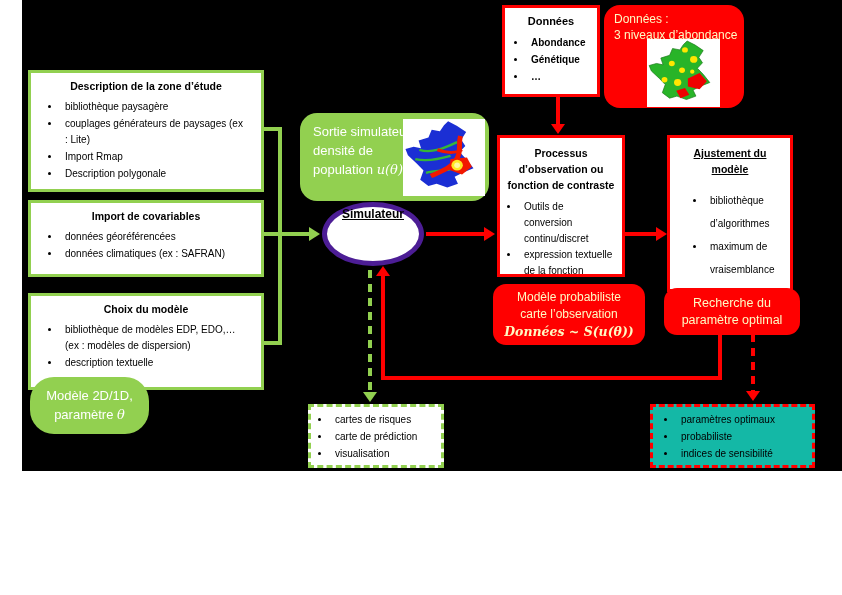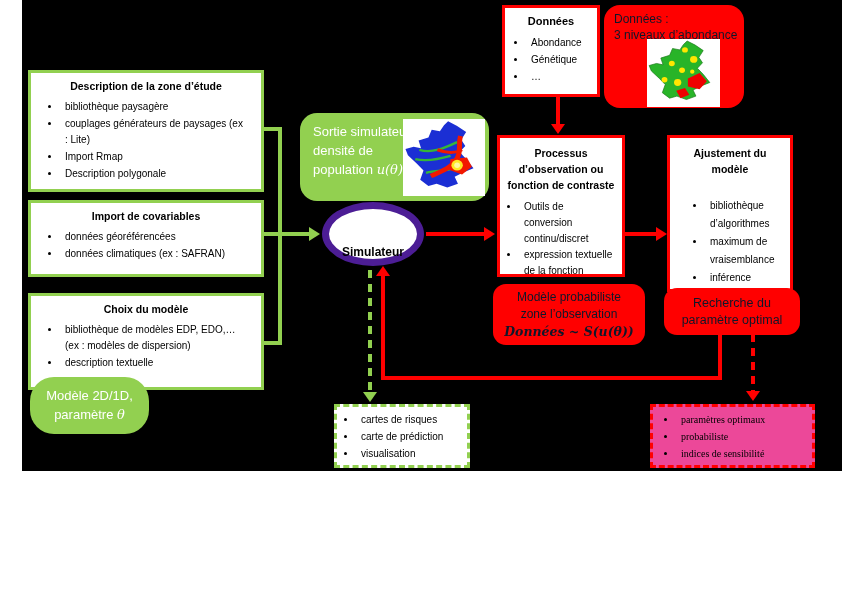--- a/index.html
+++ b/index.html
@@ -6,25 +6,25 @@
   .canvas{position:relative;width:842px;height:595px;background:#fff;overflow:hidden;
           font-family:"Liberation Sans",sans-serif;color:#000;}
   .slide-bg{position:absolute;left:22px;top:0;width:820px;height:471px;background:#000;}
 
   .abs{position:absolute;box-sizing:border-box;}
 
   
   .wbox-green{background:#fff;border:3px solid #92D050;z-index:3;}
   .wbox-red{background:#fff;border:3px solid #FF0000;z-index:3;}
   .dash-green{background:#fff;border:3px dashed #92D050;z-index:3;}
-  .dash-red{background:#ec4899;border:3px dashed #FF0000;z-index:3;font-family:Liberation Serif, serif;}
+  .dash-red{background:#14b8a6;border:3px dashed #FF0000;z-index:3;}
 
   
   .badge-green{background:#92D050;color:#fff;border-radius:24px;z-index:5;}
-  .badge-red{background:#FF0000;color:#0f172a;border-radius:13px;z-index:5;}
+  .badge-red{background:#FF0000;color:#fef9c3;border-radius:13px;z-index:5;}
 
   .box-title{font-weight:bold;font-size:10.5px;text-align:center;padding:6px 4px 0 4px;line-height:15px;}
   ul.bullets{margin:5px 0 0 0;padding:0 8px 0 26px;font-size:10px;line-height:16px;list-style:disc outside;}
   ul.bullets li{padding-left:4px;margin:0 0 1px 4px;}
   ul.tight li{margin:0;}
 
   .math{font-family:"DejaVu Serif",serif;font-style:italic;}
   .mathbold{font-family:"DejaVu Serif",serif;font-style:italic;font-weight:bold;}
 
   
@@ -35,22 +35,22 @@
   .ar-right-r{border-left:11px solid #FF0000;border-top:7px solid transparent;border-bottom:7px solid transparent;}
   .ar-down-g{border-top:10px solid #92D050;border-left:7px solid transparent;border-right:7px solid transparent;}
   .ar-down-r{border-top:10px solid #FF0000;border-left:7px solid transparent;border-right:7px solid transparent;}
   .ar-up-r{border-bottom:10px solid #FF0000;border-left:7px solid transparent;border-right:7px solid transparent;}
 
   .dashedv-g{position:absolute;width:4px;z-index:1;
     background:repeating-linear-gradient(to bottom,#92D050 0 8px,transparent 8px 14px);}
   .dashedv-r{position:absolute;width:4px;z-index:1;
     background:repeating-linear-gradient(to bottom,#FF0000 0 8px,transparent 8px 14px);}
 
-  .ellipse{border:7px solid #4c1d95;border-radius:50%;background:#fff;z-index:3;
-           display:flex;align-items:flex-end;justify-content:center;font-weight:bold;font-size:12px;}
+  .ellipse{border:5px solid #4c1d95;border-radius:50%;background:#fff;z-index:3;
+           display:flex;align-items:flex-start;justify-content:center;font-weight:bold;font-size:12px;text-decoration:underline;}
 
   .maprect{position:absolute;background:#fff;}
   .maprect svg{display:block;width:100%;height:100%;}
 </style>
 </head>
 <body>
 
 <div class="canvas">
   <div class="slide-bg"></div>
 
@@ -127,21 +127,21 @@
       </svg>
     </div>
   </div>
 
   <div class="abs ellipse" style="left:322px;top:202px;width:102px;height:64px;">
     <span>Simulateur</span>
   </div>
 
   <div class="abs wbox-red" style="left:502px;top:5px;width:98px;height:92px;">
     <div class="box-title" style="font-size:11px;">Données</div>
-    <ul class="bullets tight" style="padding-left:22px;line-height:17px;">
+    <ul class="bullets tight" style="padding-left:22px;line-height:17px;font-weight:bold;">
       <li>Abondance</li>
       <li>Génétique</li>
       <li>…</li>
     </ul>
   </div>
 
   <div class="abs badge-red" style="left:604px;top:5px;width:140px;height:103px;border-radius:16px;font-size:12px;line-height:16px;padding:6px 0 0 10px;">
     <div>Données :</div>
     <div>3 niveaux d’abondance</div>
     <div class="maprect" style="left:43px;top:34px;width:73px;height:68px;">
@@ -162,41 +162,41 @@
 
   <div class="abs wbox-red" style="left:497px;top:135px;width:128px;height:142px;">
     <div class="box-title" style="line-height:16px;padding-top:7px;">Processus d’observation ou fonction de contraste</div>
     <ul class="bullets tight" style="padding-left:20px;line-height:16px;margin-top:6px;">
       <li>Outils de conversion continu/discret</li>
       <li>expression textuelle de la fonction objectif</li>
     </ul>
   </div>
 
   <div class="abs wbox-red" style="left:667px;top:135px;width:126px;height:157px;overflow:hidden;">
-    <div class="box-title" style="line-height:16px;padding-top:7px;">Ajustement du modèle</div>
-    <ul class="bullets tight" style="padding-left:36px;line-height:18px;margin-top:20px;">
+    <div class="box-title" style="line-height:16px;padding-top:7px;text-decoration:underline;">Ajustement du modèle</div>
+    <ul class="bullets tight" style="padding-left:36px;line-height:23px;margin-top:12px;">
       <li>bibliothèque d’algorithmes</li>
       <li>maximum de vraisemblance</li>
       <li>inférence</li>
       <li>analyse de sensibilité</li>
     </ul>
   </div>
 
   <div class="abs badge-red" style="left:493px;top:284px;width:152px;height:61px;text-align:center;font-size:12px;line-height:17px;padding-top:5px;">
     <div>Modèle probabiliste</div>
-    <div>zone l’observation</div>
+    <div>carte l’observation</div>
     <div class="mathbold" style="font-size:12.5px;">Données ~ S(u(θ))</div>
   </div>
 
   <div class="abs badge-red" style="left:664px;top:288px;width:136px;height:47px;text-align:center;font-size:12.5px;line-height:17px;padding-top:7px;">
     <div>Recherche du</div>
     <div>paramètre optimal</div>
   </div>
 
-  <div class="abs dash-green" style="left:334px;top:404px;width:136px;height:64px;">
+  <div class="abs dash-green" style="left:308px;top:404px;width:136px;height:64px;">
     <ul class="bullets tight" style="padding-left:20px;line-height:17px;margin-top:4px;">
       <li>cartes de risques</li>
       <li>carte de prédiction</li>
       <li>visualisation</li>
     </ul>
   </div>
 
   <div class="abs dash-red" style="left:650px;top:404px;width:165px;height:64px;">
     <ul class="bullets tight" style="padding-left:24px;line-height:17px;margin-top:4px;">
       <li>paramètres optimaux</li>

